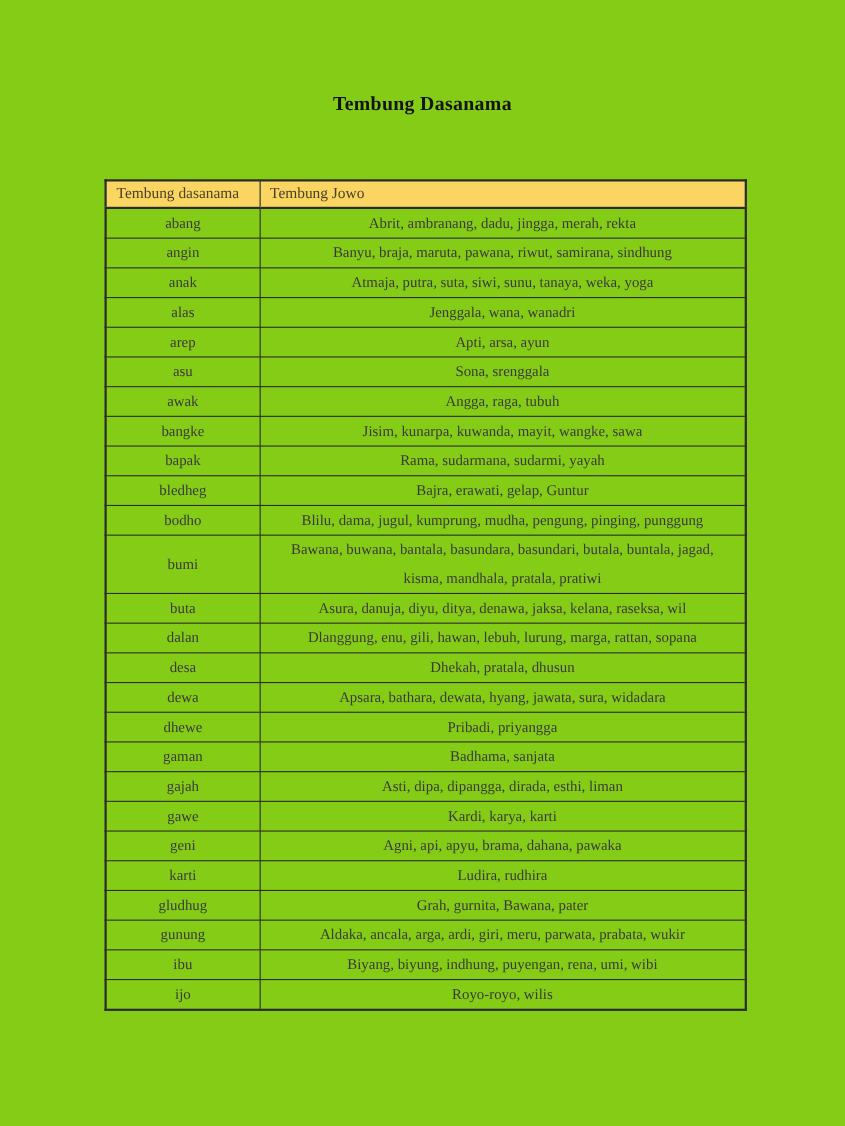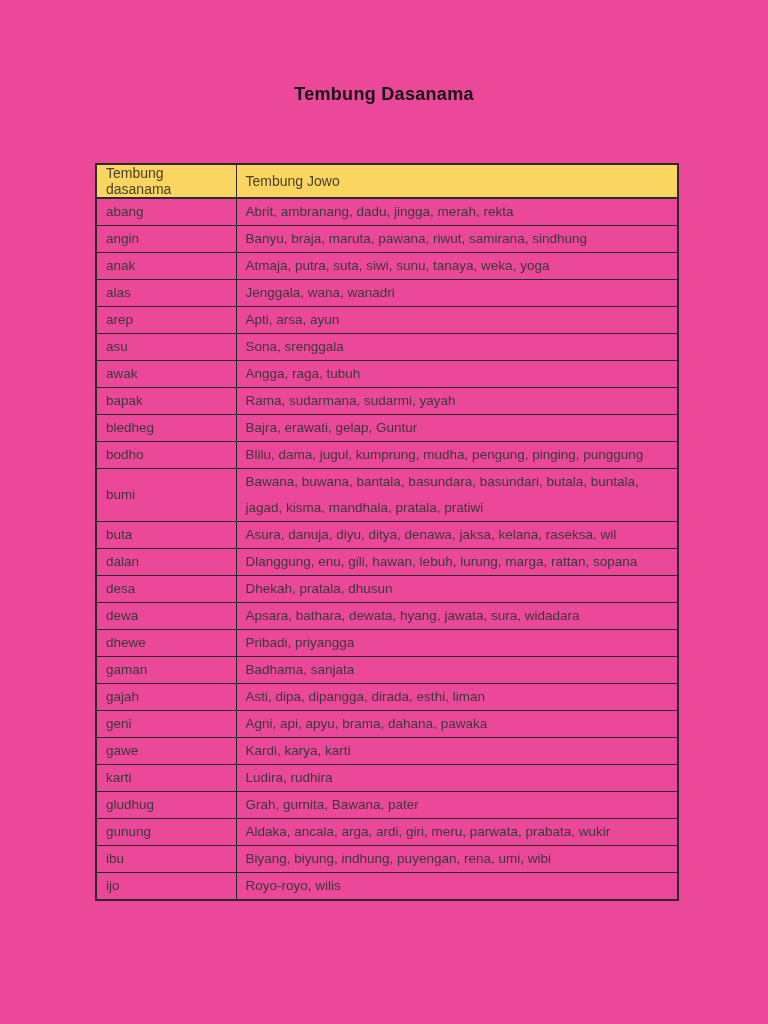--- a/index.html
+++ b/index.html
@@ -5,22 +5,22 @@
   :root{
     --header-bg:#FBD561;
     --header-text:#4A4027;
     --body-text:#3A3A3A;
     --border-color:#2B2B2B;
   }
   html,body{margin:0;padding:0;background:#fff;}
   .page{
     position:relative;
     width:768px;height:1024px;
-    background:#ec4899;
-    font-family:Liberation Sans, sans-serif;
+    background:#84cc16;
+    font-family:Liberation Serif, serif;
     overflow:hidden;
   }
   .title{
     position:absolute;
     top:84px;left:0;right:0;
     margin:0;
     text-align:center;
     font-size:18px;
     font-weight:bold;
     color:#141414;
@@ -44,21 +44,21 @@
     text-align:left;
     height:23px;
     padding:0 9px;
     border:1px solid var(--border-color);
     border-bottom:2px solid var(--border-color);
   }
   .dasanama td{
     border:1px solid var(--border-color);
     font-size:13.5px;
     color:var(--body-text);
-    text-align:left;
+    text-align:center;
     vertical-align:middle;
     padding:0 9px;
     line-height:26px;
     height:26px;
     overflow:hidden;
   }
 </style>
 </head>
 <body>
 
@@ -99,20 +99,24 @@
         </tr>
         <tr>
           <td>asu</td>
           <td>Sona, srenggala</td>
         </tr>
         <tr>
           <td>awak</td>
           <td>Angga, raga, tubuh</td>
         </tr>
         <tr>
+          <td>bangke</td>
+          <td>Jisim, kunarpa, kuwanda, mayit, wangke, sawa</td>
+        </tr>
+        <tr>
           <td>bapak</td>
           <td>Rama, sudarmana, sudarmi, yayah</td>
         </tr>
         <tr>
           <td>bledheg</td>
           <td>Bajra, erawati, gelap, Guntur</td>
         </tr>
         <tr>
           <td>bodho</td>
           <td>Blilu, dama, jugul, kumprung, mudha, pengung, pinging, punggung</td>
@@ -143,26 +147,26 @@
         </tr>
         <tr>
           <td>gaman</td>
           <td>Badhama, sanjata</td>
         </tr>
         <tr>
           <td>gajah</td>
           <td>Asti, dipa, dipangga, dirada, esthi, liman</td>
         </tr>
         <tr>
+          <td>gawe</td>
+          <td>Kardi, karya, karti</td>
+        </tr>
+        <tr>
           <td>geni</td>
           <td>Agni, api, apyu, brama, dahana, pawaka</td>
-        </tr>
-        <tr>
-          <td>gawe</td>
-          <td>Kardi, karya, karti</td>
         </tr>
         <tr>
           <td>karti</td>
           <td>Ludira, rudhira</td>
         </tr>
         <tr>
           <td>gludhug</td>
           <td>Grah, gurnita, Bawana, pater</td>
         </tr>
         <tr>

